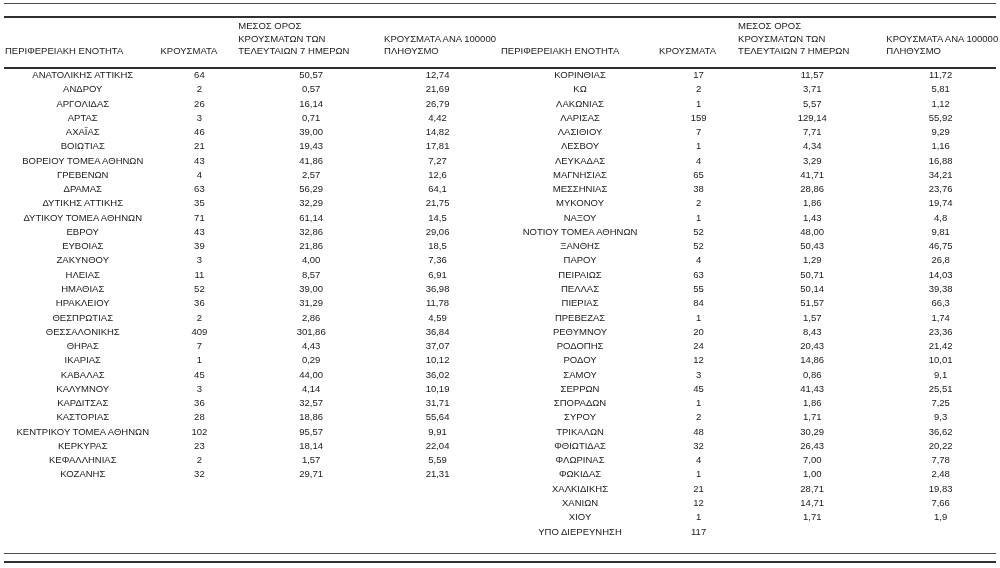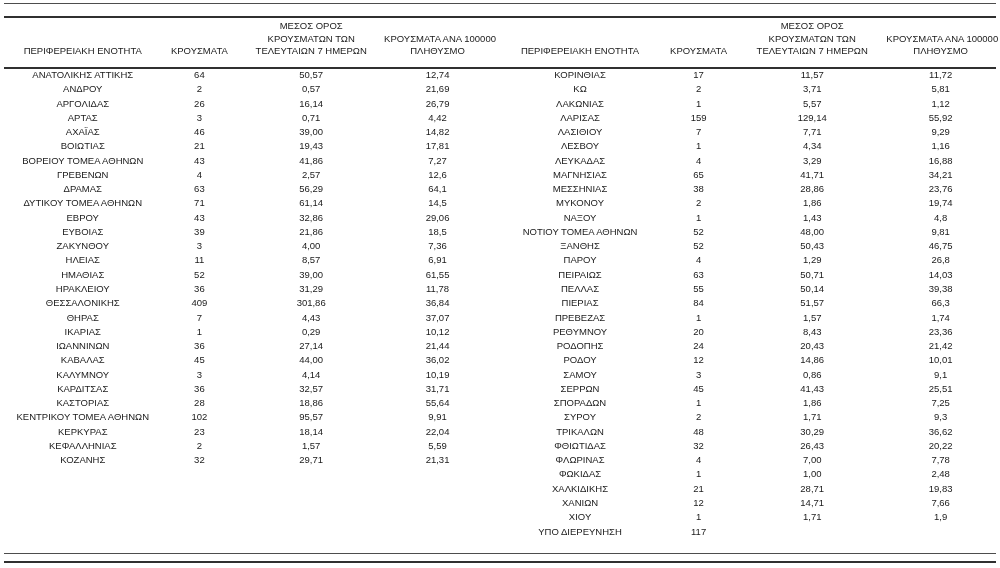--- a/index.html
+++ b/index.html
@@ -21,21 +21,20 @@
   .half.left{left:5px;width:486px;}
   .half.right{left:501px;width:494px;}
 
   .hdr{
     display:grid;
     grid-template-columns:32% 16% 30% 22%;
     height:48px;
     align-items:end;
   }
   .hdr .hcell{
-    text-align:center;
     font-size:9.5px;
     line-height:12.6px;
     padding-bottom:19px;
     white-space:nowrap;
     overflow:visible;
   }
 
   table.data{width:100%;border-collapse:collapse;table-layout:fixed;}
   table.data col:nth-child(1){width:32%;}
   table.data col:nth-child(2){width:16%;}
@@ -136,20 +135,26 @@
             <td>2,57</td>
             <td>12,6</td>
           </tr>
           <tr>
             <td>ΔΡΑΜΑΣ</td>
             <td>63</td>
             <td>56,29</td>
             <td>64,1</td>
           </tr>
           <tr>
+            <td>ΔΥΤΙΚΗΣ ΑΤΤΙΚΗΣ</td>
+            <td>35</td>
+            <td>32,29</td>
+            <td>21,75</td>
+          </tr>
+          <tr>
             <td>ΔΥΤΙΚΟΥ ΤΟΜΕΑ ΑΘΗΝΩΝ</td>
             <td>71</td>
             <td>61,14</td>
             <td>14,5</td>
           </tr>
           <tr>
             <td>ΕΒΡΟΥ</td>
             <td>43</td>
             <td>32,86</td>
             <td>29,06</td>
@@ -169,53 +174,53 @@
           <tr>
             <td>ΗΛΕΙΑΣ</td>
             <td>11</td>
             <td>8,57</td>
             <td>6,91</td>
           </tr>
           <tr>
             <td>ΗΜΑΘΙΑΣ</td>
             <td>52</td>
             <td>39,00</td>
-            <td>61,55</td>
+            <td>36,98</td>
           </tr>
           <tr>
             <td>ΗΡΑΚΛΕΙΟΥ</td>
             <td>36</td>
             <td>31,29</td>
             <td>11,78</td>
           </tr>
           <tr>
+            <td>ΘΕΣΠΡΩΤΙΑΣ</td>
+            <td>2</td>
+            <td>2,86</td>
+            <td>4,59</td>
+          </tr>
+          <tr>
             <td>ΘΕΣΣΑΛΟΝΙΚΗΣ</td>
             <td>409</td>
             <td>301,86</td>
             <td>36,84</td>
           </tr>
           <tr>
             <td>ΘΗΡΑΣ</td>
             <td>7</td>
             <td>4,43</td>
             <td>37,07</td>
           </tr>
           <tr>
             <td>ΙΚΑΡΙΑΣ</td>
             <td>1</td>
             <td>0,29</td>
             <td>10,12</td>
           </tr>
           <tr>
-            <td>ΙΩΑΝΝΙΝΩΝ</td>
-            <td>36</td>
-            <td>27,14</td>
-            <td>21,44</td>
-          </tr>
-          <tr>
             <td>ΚΑΒΑΛΑΣ</td>
             <td>45</td>
             <td>44,00</td>
             <td>36,02</td>
           </tr>
           <tr>
             <td>ΚΑΛΥΜΝΟΥ</td>
             <td>3</td>
             <td>4,14</td>
             <td>10,19</td>

